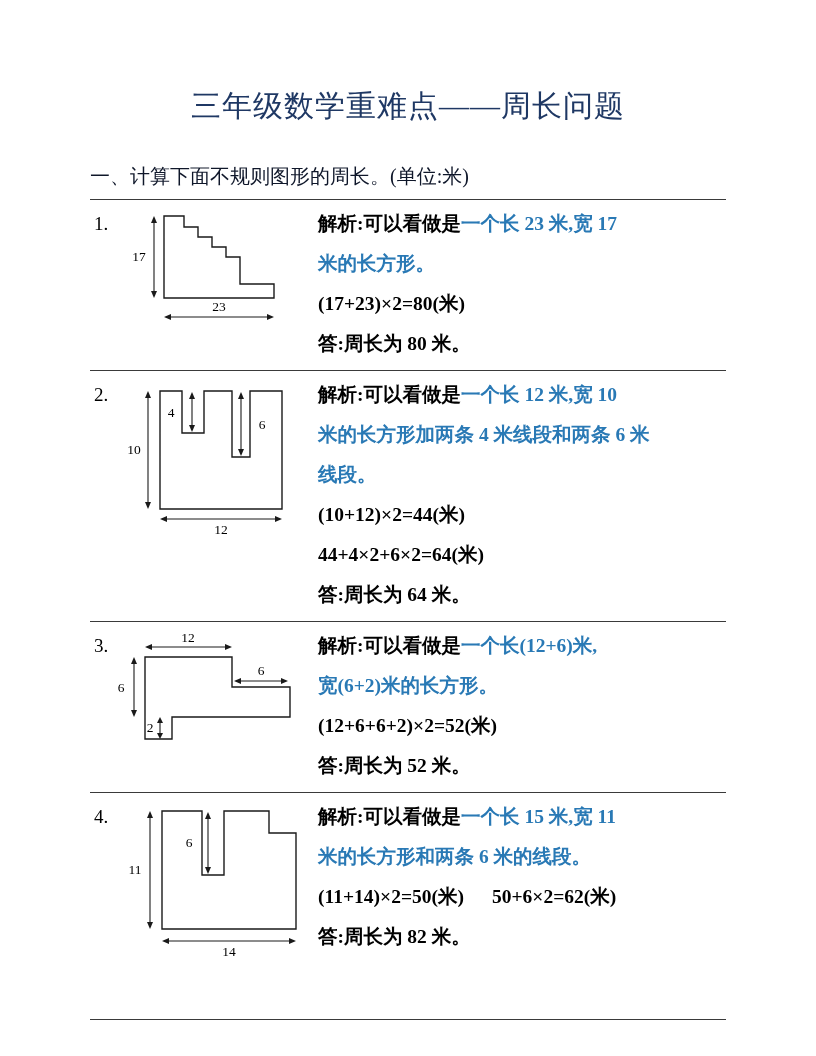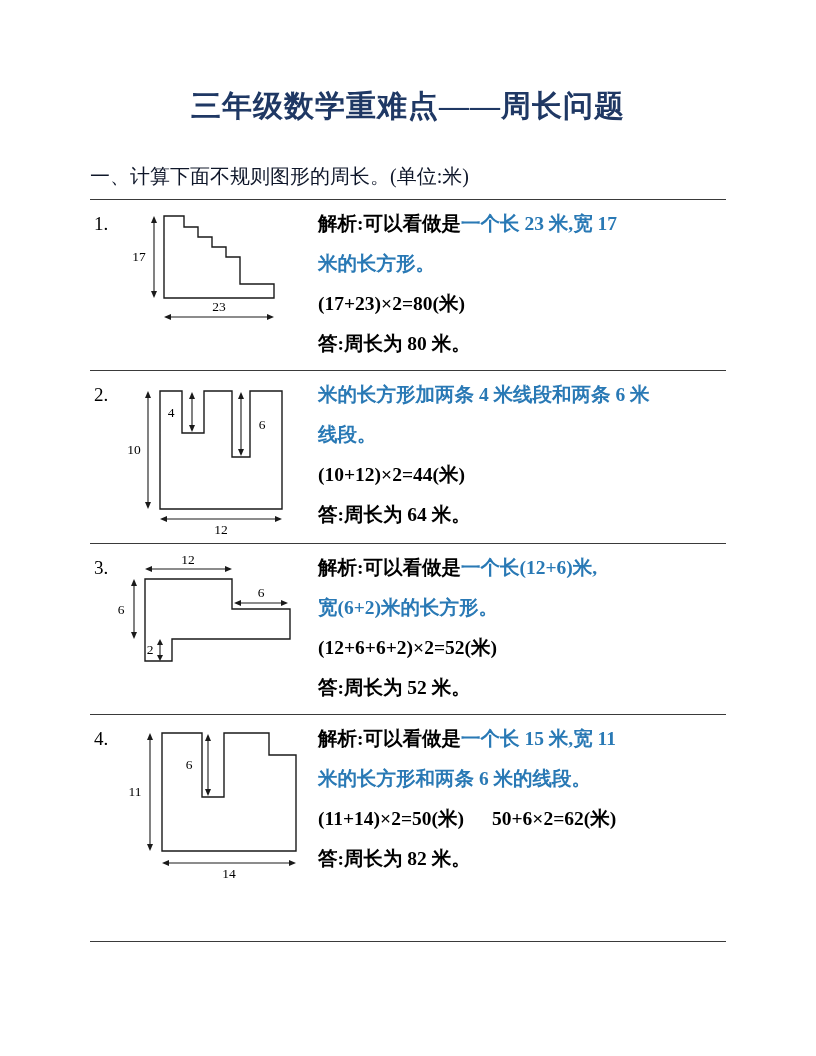--- a/index.html
+++ b/index.html
@@ -14,21 +14,21 @@
     background: #ffffff;
     color: #000;
     font-family: "Liberation Serif", "DejaVu Serif", serif;
   }
   .page { padding: 86px 90px 0 90px; }
 
   .title {
     margin: 0;
     text-align: center;
     font-size: 30px;
-    font-weight: bold;
+    font-weight: normal;
     color: var(--title-color);
     letter-spacing: 1px;
   }
 
   .section-heading {
     margin-top: 36px;
     font-size: 20px;
     color: #0f172a;
   }
 
@@ -114,23 +114,25 @@
           <polygon points="24,10 21,17 27,17"></polygon>
           <polygon points="24,128 21,121 27,121"></polygon>
           <text x="10" y="73">10</text>
           <line x1="43" y1="138" x2="151" y2="138"></line>
           <polygon points="36,138 43,135 43,141"></polygon>
           <polygon points="158,138 151,135 151,141"></polygon>
           <text x="97" y="153">12</text>
         </svg>
       </div>
       <div class="analysis">
+        <div class="a-line"><span class="blk">解析:可以看做是</span><span class="blu">一个长 12 米,宽 10</span></div>
         <div class="a-line"><span class="blu">米的长方形加两条 4 米线段和两条 6 米</span></div>
         <div class="a-line"><span class="blu">线段。</span></div>
         <div class="a-line"><span class="blk">(10+12)×2=44(米)</span></div>
+        <div class="a-line"><span class="blk">44+4×2+6×2=64(米)</span></div>
         <div class="a-line"><span class="blk">答:周长为 64 米。</span></div>
       </div>
     </div>
 
     <div class="problem-row">
       <div class="num">3.</div>
       <div class="fig shift">
         <svg width="195" height="124" viewBox="0 0 195 124">
           <path d="M35,25 H122 V55 H180 V85 H62 V107 H35 Z"></path>
           <line x1="42" y1="15" x2="115" y2="15"></line>

